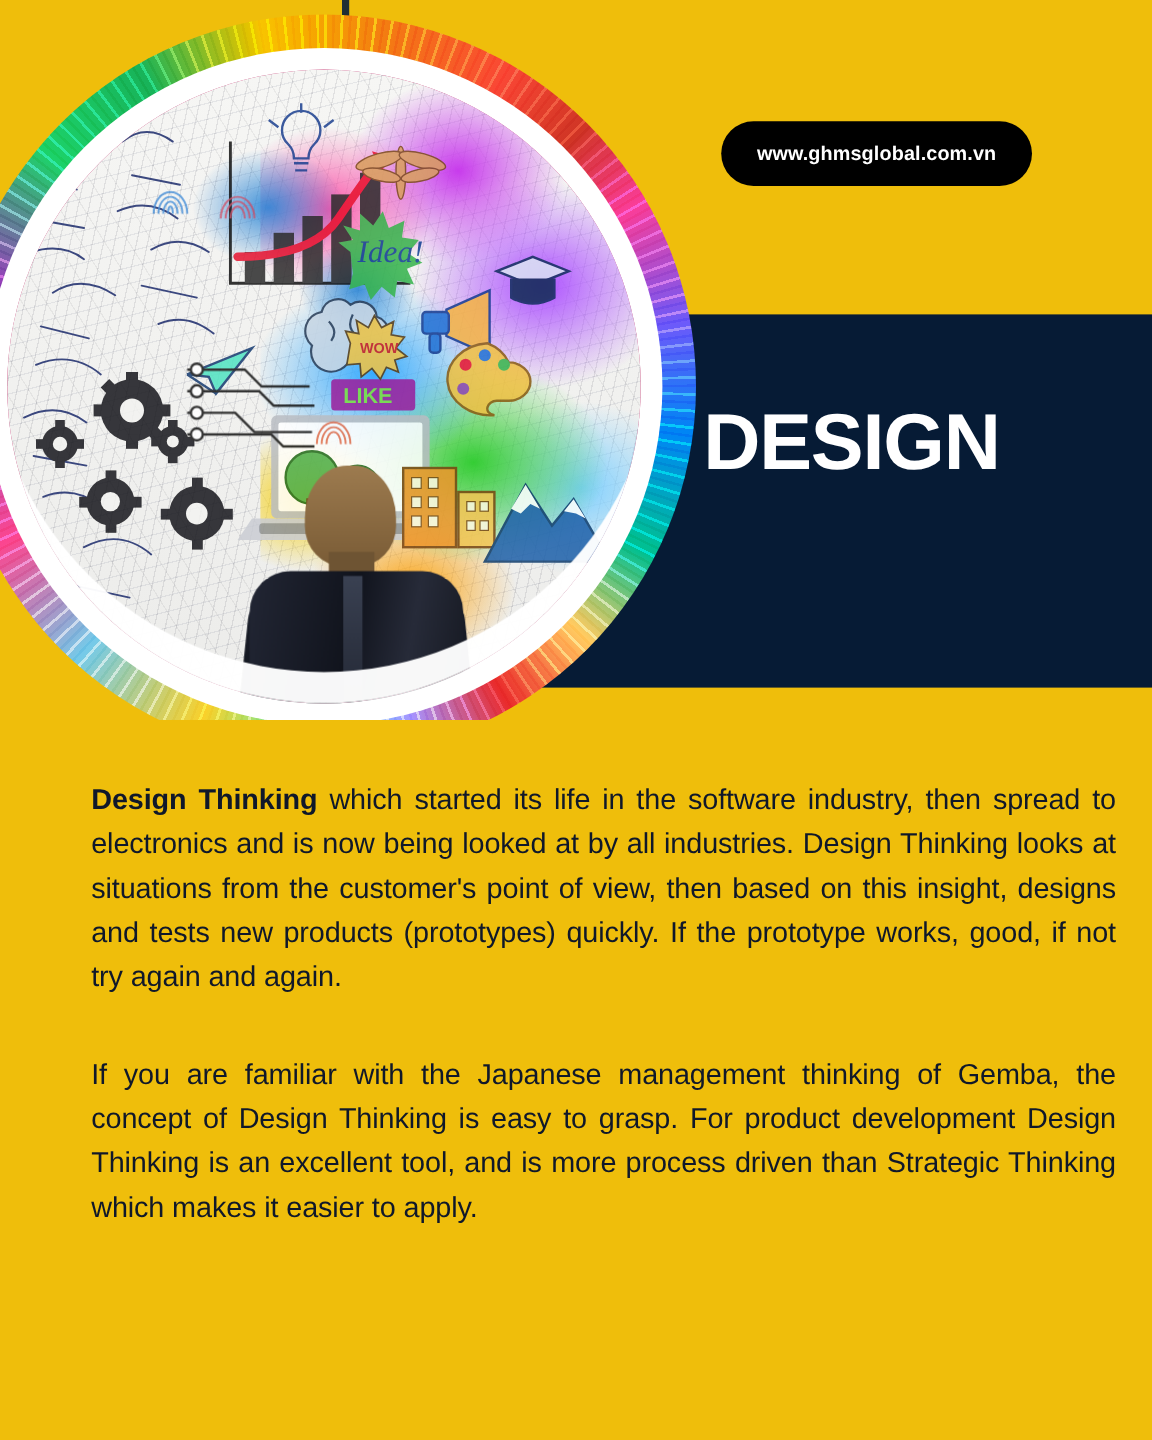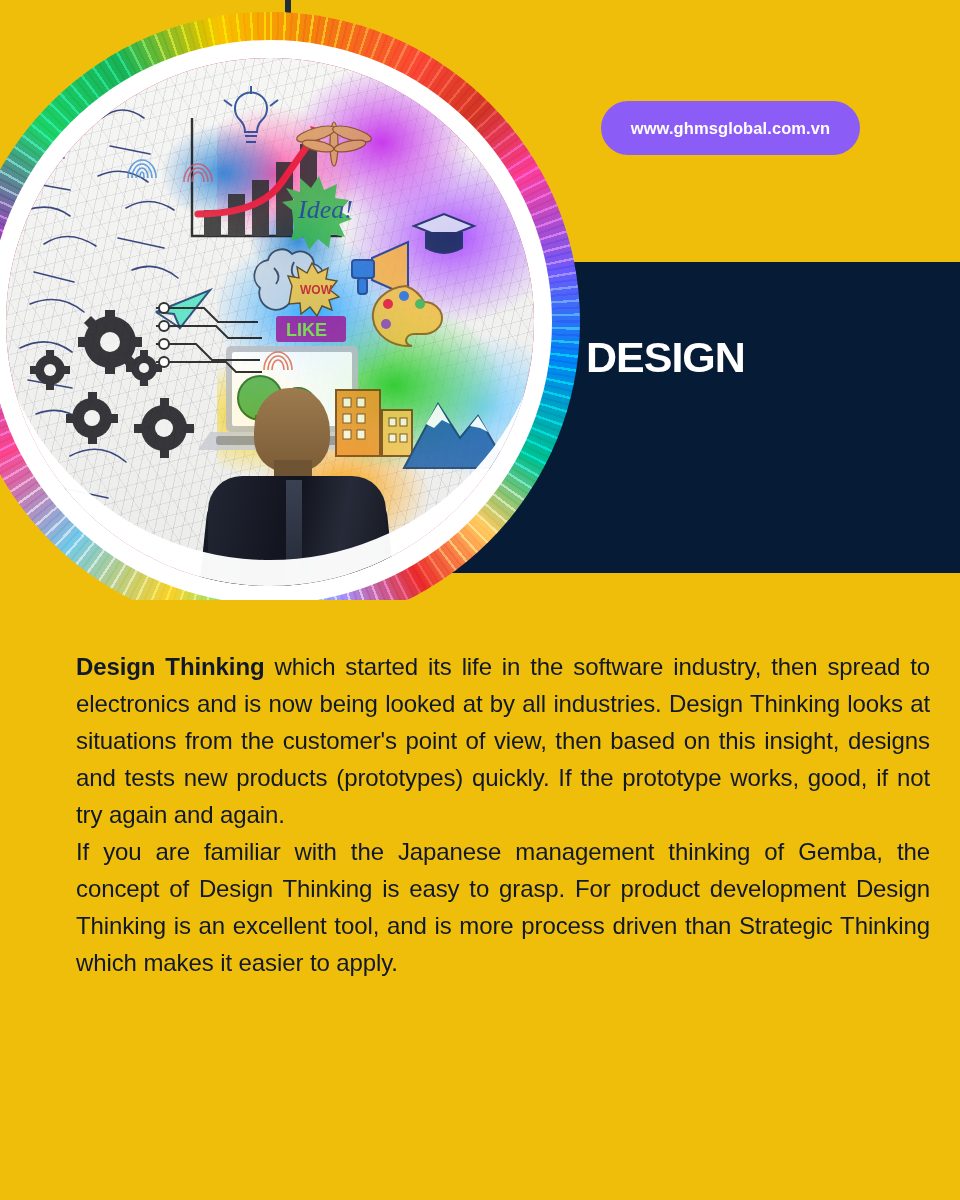--- a/index.html
+++ b/index.html
@@ -131,48 +131,48 @@
   .crescent{
     position:absolute; left:46px; top:46px; width:528px; height:528px;
     border-radius:50%;
     box-shadow:inset 0 -40px 0 -14px rgba(255,255,255,.97);
     pointer-events:none;
   }
 
   
   .url-pill{
     position:absolute; left:601px; top:101px; width:259px; height:54px;
-    background:#8b5cf6; border-radius:27px;
+    background:#000000; border-radius:27px;
     display:flex; align-items:center; justify-content:center;
   }
   .url-pill .txt{
     color:#ffffff; font-size:16.5px; font-weight:700; letter-spacing:.1px;
     font-family:"Liberation Sans", sans-serif; white-space:nowrap;
   }
 
   
   .title{
     position:absolute; left:586px; top:336px; width:360px;
-    color:#ffffff; font-weight:700; font-size:43px; line-height:.98;
+    color:#ffffff; font-weight:700; font-size:66px; line-height:.98;
     letter-spacing:-1px; text-align:left;
     font-family:"Liberation Sans", sans-serif;
   }
   .title .l2{ display:block; }
 
   
   .copy{
     position:absolute; left:76px; top:648px; width:854px;
     color:#121a2b;
   }
   .copy p{
     font-family:"Liberation Sans", sans-serif;
     font-size:24px; line-height:37px; text-align:justify;
     color:#10182a; letter-spacing:-0.1px;
   }
-  .copy p + p{ }
+  .copy p + p{ margin-top:44px; }
   .copy b{ font-weight:700; }
 </style>
 </head>
 <body>
 
 <div id="poster">
 
   <div class="hero">
 
     <div class="panel-strip"></div>

